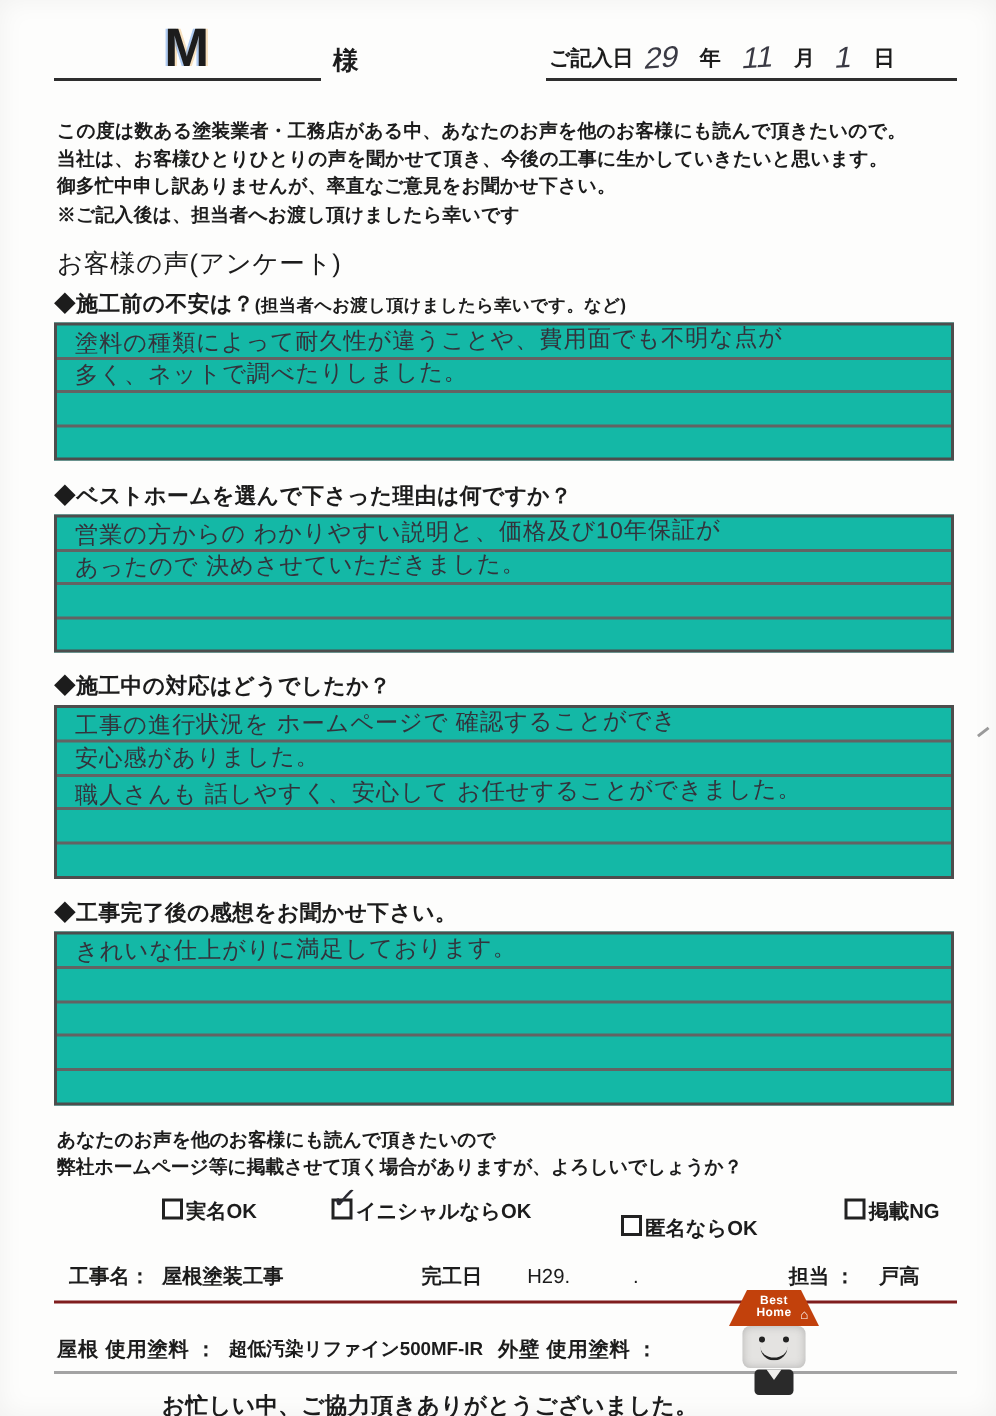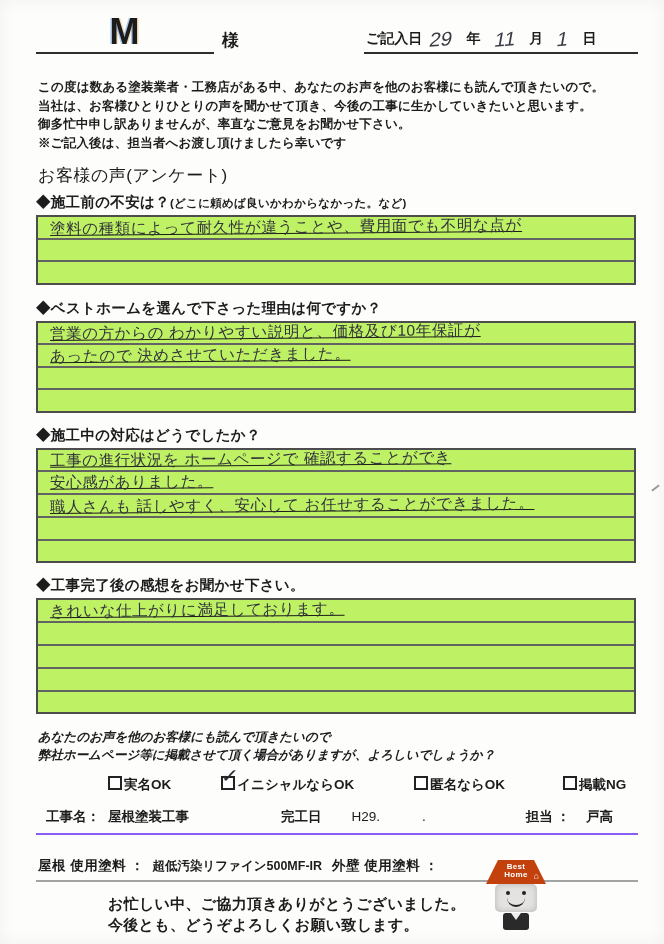--- a/index.html
+++ b/index.html
@@ -25,41 +25,41 @@
   .date-unit{font-size:14px;font-weight:bold;margin:0 6px;}
   .hw-num{font-size:20px;color:#3a3a44;transform:skewX(-14deg) rotate(-4deg);display:inline-block;margin:0 8px;line-height:0.9;}
   
   .intro{margin:24px 30px 0 38px;}
   .intro div{font-size:12.5px;font-weight:bold;line-height:18.5px;letter-spacing:0.2px;}
   .page-title{margin:12px 0 0 38px;font-size:17px;font-weight:normal;letter-spacing:0.5px;}
   
   .section{margin:0 28px 0 36px;}
   .q-heading{font-size:14.5px;font-weight:bold;letter-spacing:0.3px;}
   .q-note{font-size:11.5px;font-weight:bold;}
-  .ans-box{border:2px solid #4d4d4d;margin-top:3px;background:#bef264;text-decoration:underline;}
+  .ans-box{border:2px solid #4d4d4d;margin-top:3px;background:#14b8a6;}
   .ans-row{height:20.5px;border-bottom:2px solid #636363;display:flex;align-items:center;padding-left:12px;overflow:visible;}
   .rows5 .ans-row{height:20.8px;}
   .ans-row:last-child{border-bottom:none;}
   .hw{font-size:15.5px;color:#33333c;letter-spacing:0.6px;white-space:nowrap;transform:rotate(-0.5deg);font-weight:500;}
   .s1{margin-top:6px;}
   .s2{margin-top:14px;}
   .s3{margin-top:13px;}
   .s4{margin-top:13px;}
   
   .consent{margin:14px 28px 0 38px;}
-  .consent-line{font-size:12.5px;font-weight:bold;line-height:18px;font-style:italic;}
+  .consent-line{font-size:12.5px;font-weight:bold;line-height:18px;}
   .cb-row{display:flex;margin:12px 0 0 70px;gap:0;}
   .cb-item{display:flex;align-items:flex-start;font-size:13.5px;font-weight:bold;position:relative;}
   .cb-item + .cb-item{margin-left:50px;}
-  .cb-item:nth-child(3){margin-left:60px;}
+  .cb-item:nth-child(3){margin-left:60px;margin-top:11px;}
   .cb-item:nth-child(4){margin-left:58px;}
   .cbox{width:10px;height:10px;border:2px solid #222;display:inline-block;margin-right:2px;position:relative;background:#fff;}
   .tick{position:absolute;top:-14px;left:-2px;font-size:21px;color:#2b2b33;transform:rotate(6deg);font-weight:normal;}
   
-  .work-row{display:flex;align-items:baseline;margin:14px 26px 0 36px;border-bottom:2px solid #8b5cf6;padding:0 0 7px 10px;font-weight:bold;}
+  .work-row{display:flex;align-items:baseline;margin:14px 26px 0 36px;border-bottom:2px solid #7f1d1d;padding:0 0 7px 10px;font-weight:bold;}
   .work-row .lab{font-size:13.5px;}
   .work-val{font-size:13.5px;margin-left:8px;}
   .w-comp{margin-left:92px;}
   .w-compval{margin-left:30px;font-weight:normal;}
   .w-dot{margin-left:42px;font-weight:normal;}
   .w-tanto{margin-left:100px;}
   .w-name{margin-left:16px;}
   
   .paint-row{display:flex;align-items:center;margin:22px 26px 0 36px;border-bottom:2px solid #a3a3a3;padding:0 0 5px 2px;font-weight:bold;}
   .paint-row .lab{font-size:13.5px;letter-spacing:0.5px;}
@@ -110,25 +110,28 @@
     <div>この度は数ある塗装業者・工務店がある中、あなたのお声を他のお客様にも読んで頂きたいので。</div>
     <div>当社は、お客様ひとりひとりの声を聞かせて頂き、今後の工事に生かしていきたいと思います。</div>
     <div>御多忙中申し訳ありませんが、率直なご意見をお聞かせ下さい。</div>
     <div>※ご記入後は、担当者へお渡し頂けましたら幸いです</div>
   </div>
 
   <div class="page-title">お客様の声(アンケート)</div>
 
   <div class="section s1">
     <div class="q-heading">
-      <span>◆施工前の不安は？</span><span class="q-note">(どこに頼めば良いかわからなかった。など)</span>
+      <span>◆施工前の不安は？</span><span class="q-note">(担当者へお渡し頂けましたら幸いです。など)</span>
     </div>
     <div class="ans-box rows4">
       <div class="ans-row">
           <span class="hw">塗料の種類によって耐久性が違うことや、費用面でも不明な点が</span>
+        </div>
+      <div class="ans-row">
+          <span class="hw">多く、ネットで調べたりしました。</span>
         </div>
       <div class="ans-row">
           <span class="hw"></span>
         </div>
       <div class="ans-row">
           <span class="hw"></span>
         </div>
     </div>
   </div>
 

